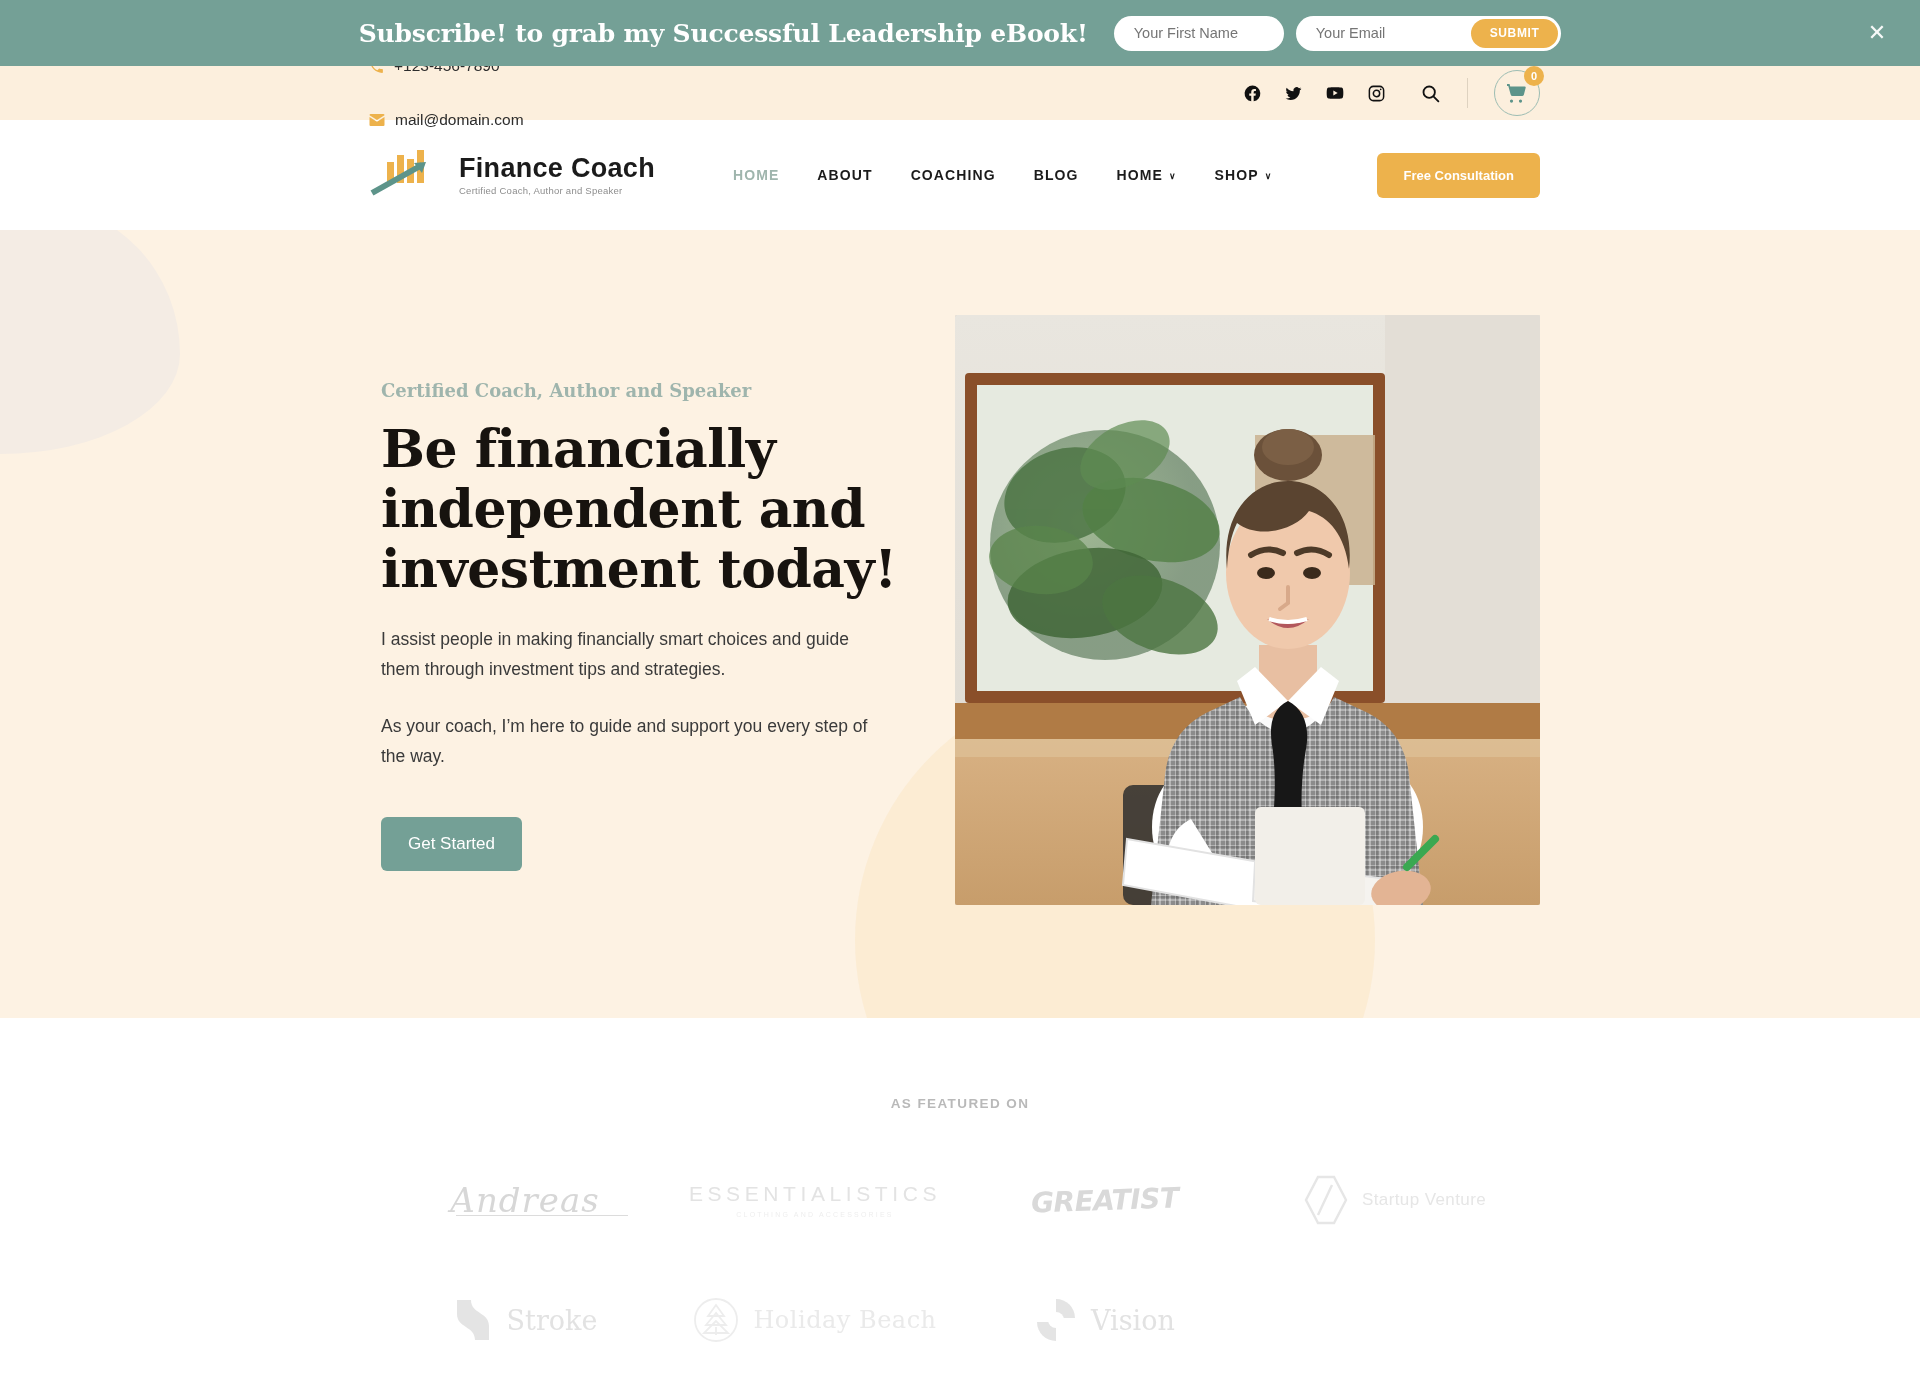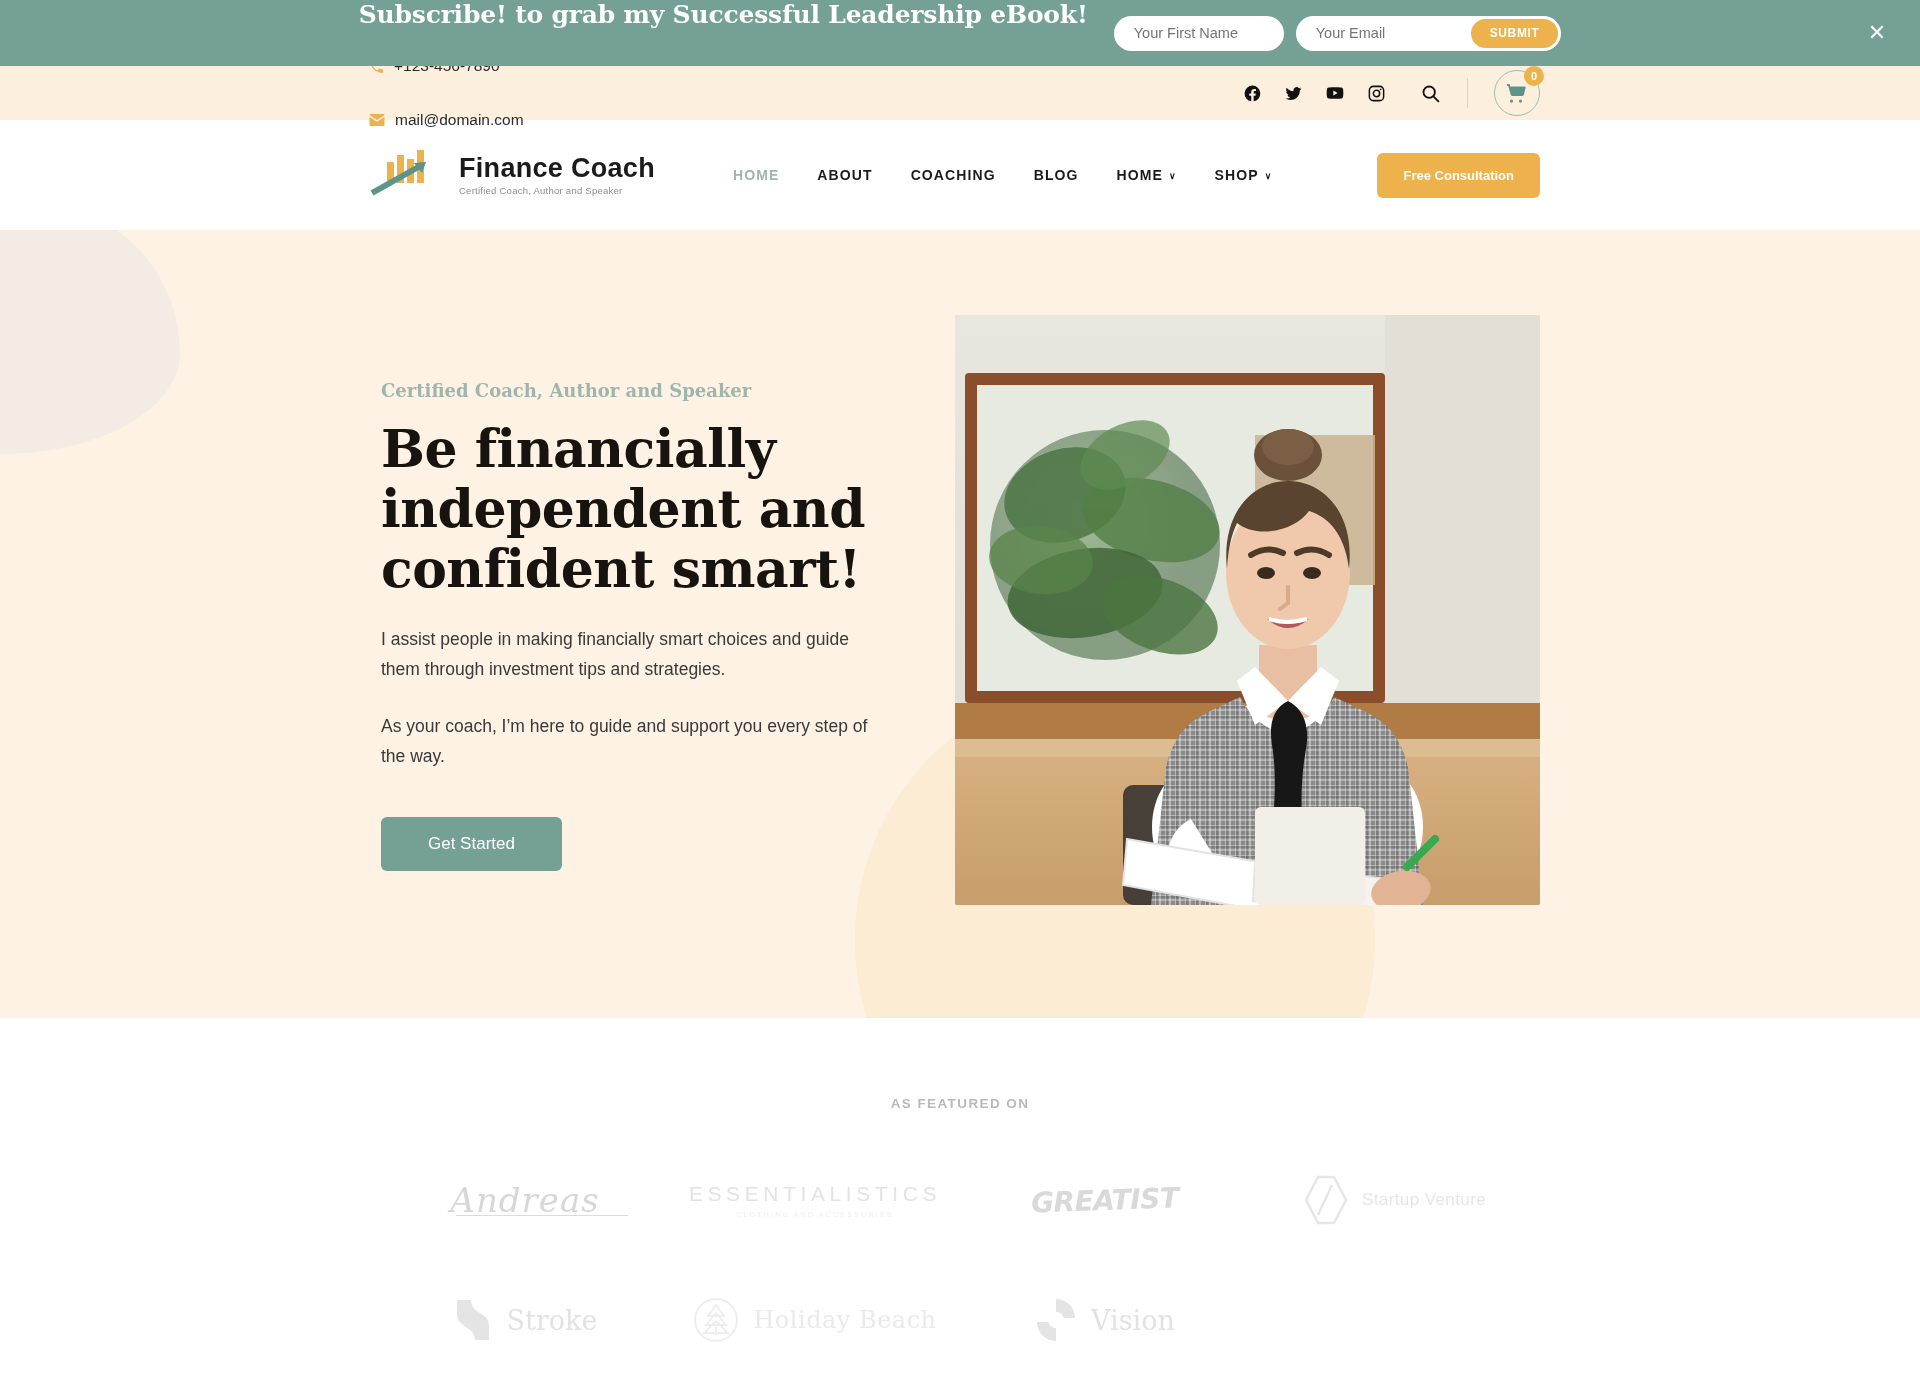--- a/index.html
+++ b/index.html
@@ -11,20 +11,21 @@
     background: #ffffff;
     font-family: "Liberation Sans", sans-serif;
   }
 
   
   .subscribe-bar {
     position: relative;
     height: 66px;
     background: #74a096;
     display: flex;
+    align-items: center;
     justify-content: center;
     gap: 26px;
   }
   .subscribe-title {
     font-family: "DejaVu Serif", "Liberation Serif", serif;
     font-size: 25px;
     font-weight: 700;
     color: #ffffff;
     letter-spacing: -0.2px;
     white-space: nowrap;
@@ -199,21 +200,21 @@
     max-width: 500px;
   }
   .hero-p.second { margin-top: 26px; max-width: 510px; }
   .hero-btn {
     margin-top: 46px;
     background: #74a096;
     color: #ffffff;
     border: none;
     border-radius: 6px;
     font-size: 17px;
-    padding: 17px 47px;
+    padding: 17px 27px;
     cursor: pointer;
     font-family: "Liberation Sans", sans-serif;
   }
   .hero-right { margin-left: 40px; padding-top: 85px; }
   .hero-photo {
     width: 585px; height: 590px;
     border-radius: 2px;
     overflow: hidden;
     position: relative;
     background: #cfc4b4;
@@ -411,21 +412,21 @@
 
 <section class="hero">
   <div class="blob"></div>
   <div class="hero-circle"></div>
   <div class="hero-inner">
     <div class="hero-left">
       <div class="hero-eyebrow">Certified Coach, Author and Speaker</div>
       <h1 class="hero-title">
         <span>Be financially</span><br>
         <span>independent and</span><br>
-        <span>confident smart!</span>
+        <span>investment today!</span>
       </h1>
       <p class="hero-p">I assist people in making financially smart choices and guide them through investment tips and strategies.</p>
       <p class="hero-p second">As your coach, I’m here to guide and support you every step of the way.</p>
       <button class="hero-btn">Get Started</button>
     </div>
     <div class="hero-right">
       <div class="hero-photo">
         <svg viewBox="0 0 585 590" preserveAspectRatio="xMidYMid slice">
           <defs>
             <linearGradient id="wall" x1="0" y1="0" x2="0" y2="1">

